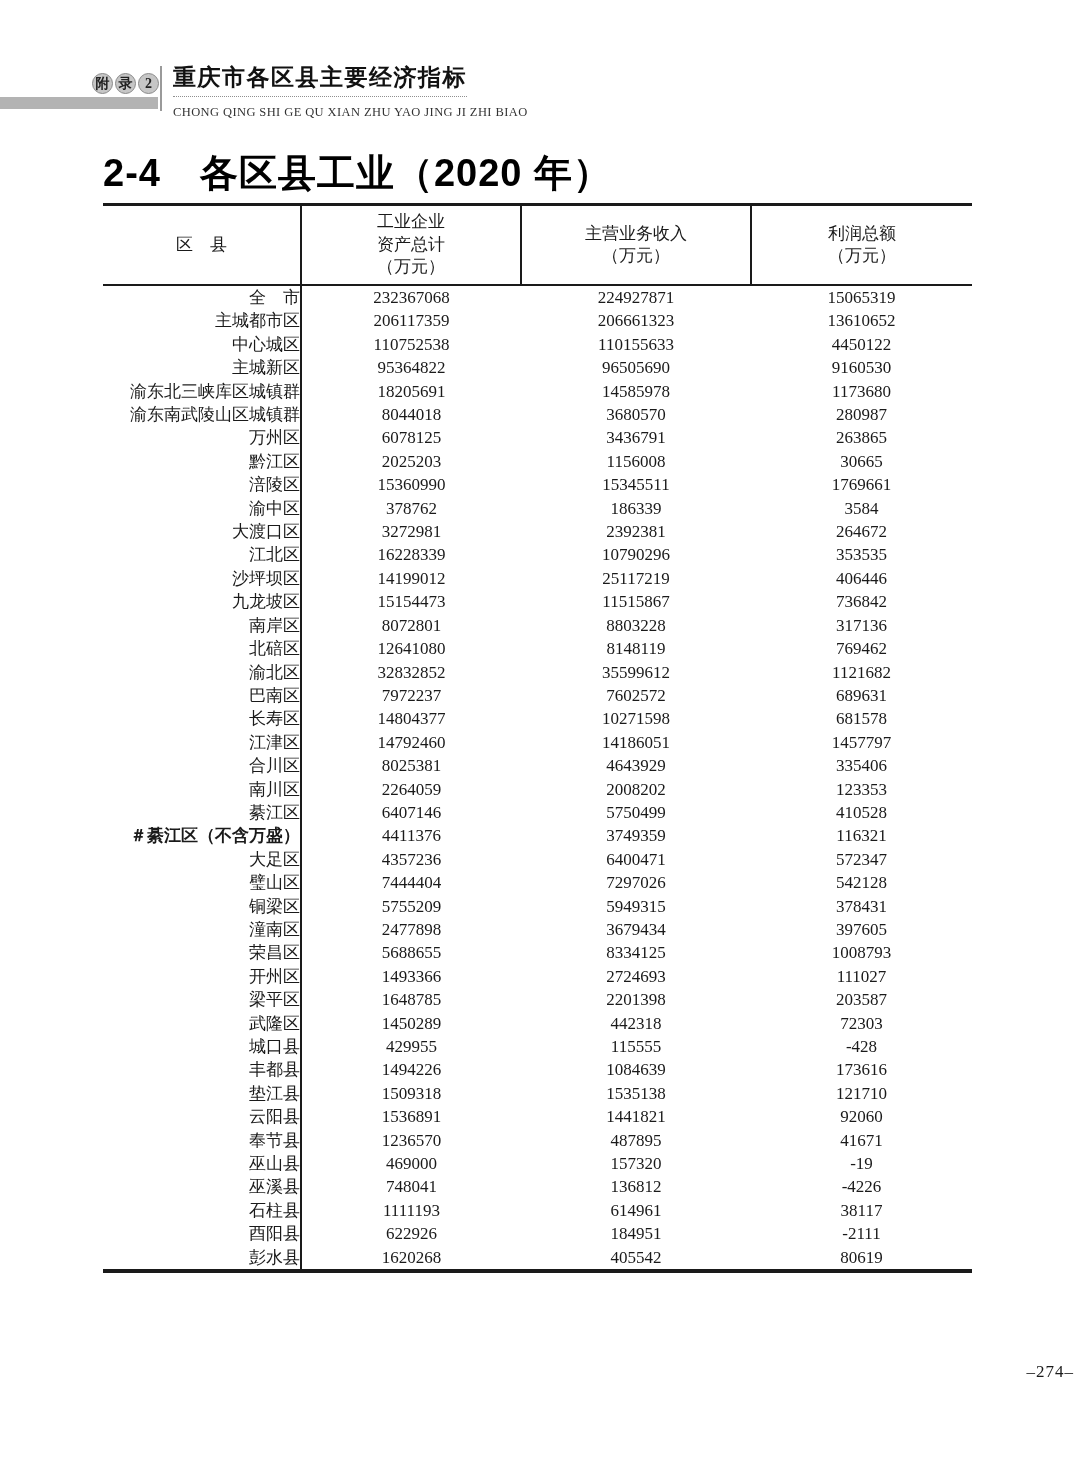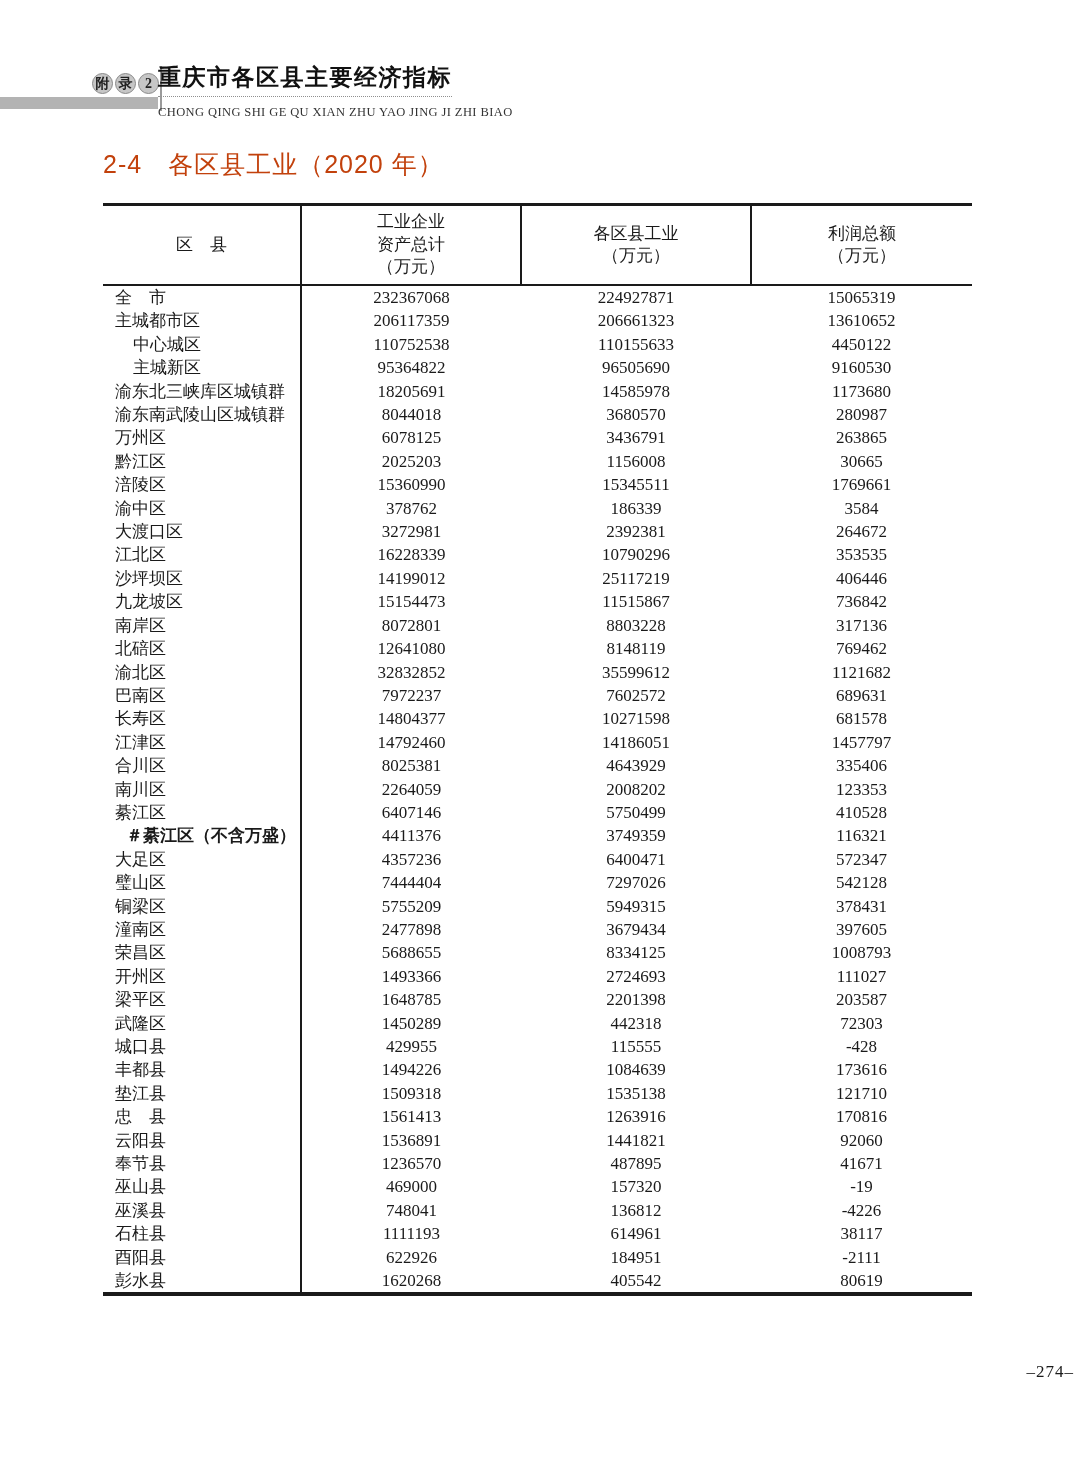--- a/index.html
+++ b/index.html
@@ -26,41 +26,41 @@
     background:#c6c6c6;border:1px solid #8a8a8a;
     box-sizing:border-box;
     display:flex;align-items:center;justify-content:center;
     font-size:14px;font-weight:bold;color:#222;
   }
   .head-divider{
     position:absolute;left:160px;top:66px;
     width:2px;height:45px;background:#9a9a9a;
   }
   .title-block{
-    position:absolute;left:158px;top:64px;
+    position:absolute;left:173px;top:64px;
   }
   .cn-title{
     font-family:"Liberation Sans","DejaVu Sans",sans-serif;
     font-size:23px;font-weight:bold;color:#111;
     letter-spacing:1.5px;line-height:1.2;
     display:inline-block;
     padding-bottom:4px;
     border-bottom:1px dotted #8f8f8f;
   }
   .pinyin{
     margin-top:8px;
     font-size:12.5px;color:#333;
     letter-spacing:0.4px;
     white-space:nowrap;
   }
   
   .section-title{
     position:absolute;left:103px;top:148px;
     font-family:"Liberation Sans","DejaVu Sans",sans-serif;
-    font-size:25px;font-weight:normal;color:#c2410c;
+    font-size:38px;font-weight:bold;color:#000000;
     letter-spacing:1px;
     white-space:nowrap;
   }
   
   .table-wrap{
     position:absolute;left:103px;top:203px;width:869px;
   }
   table.data{
     width:869px;table-layout:fixed;border-collapse:collapse;
     border-top:3px solid #1a1a1a;
@@ -73,21 +73,21 @@
     border-bottom:2px solid #1a1a1a;
     padding:0;
   }
   table.data thead th + th{border-left:2px solid #1a1a1a;}
   table.data tbody td{
     height:23.4px;padding:0;
     font-size:17px;line-height:23.4px;
     white-space:nowrap;overflow:visible;
   }
   table.data tbody td.c-name{
-    text-align:left;padding-left:12px;
+    text-align:right;padding-left:12px;
     border-right:2px solid #1a1a1a;
   }
   table.data tbody td.c-name.ind-1{padding-left:23px;font-weight:bold;}
   table.data tbody td.c-name.ind-2{padding-left:30px;}
   table.data tbody td.c-num{text-align:center;}
   .hline{display:block;}
   
   .page-num{
     position:absolute;top:1362px;left:0;width:100%;
     text-align:right;font-size:17px;color:#1a1a1a;
@@ -125,21 +125,21 @@
         <tr>
           <th>
             <span class="hline">区　县</span>
           </th>
           <th>
             <span class="hline">工业企业</span>
             <span class="hline">资产总计</span>
             <span class="hline">（万元）</span>
           </th>
           <th>
-            <span class="hline">各区县工业</span>
+            <span class="hline">主营业务收入</span>
             <span class="hline">（万元）</span>
           </th>
           <th>
             <span class="hline">利润总额</span>
             <span class="hline">（万元）</span>
           </th>
         </tr>
       </thead>
       <tbody>
 
@@ -347,26 +347,20 @@
           <td class="c-num c-revenue">1084639</td>
           <td class="c-num c-profit">173616</td>
         </tr>
           <tr>
           <td class="c-name">垫江县</td>
           <td class="c-num c-assets">1509318</td>
           <td class="c-num c-revenue">1535138</td>
           <td class="c-num c-profit">121710</td>
         </tr>
           <tr>
-          <td class="c-name">忠　县</td>
-          <td class="c-num c-assets">1561413</td>
-          <td class="c-num c-revenue">1263916</td>
-          <td class="c-num c-profit">170816</td>
-        </tr>
-          <tr>
           <td class="c-name">云阳县</td>
           <td class="c-num c-assets">1536891</td>
           <td class="c-num c-revenue">1441821</td>
           <td class="c-num c-profit">92060</td>
         </tr>
           <tr>
           <td class="c-name">奉节县</td>
           <td class="c-num c-assets">1236570</td>
           <td class="c-num c-revenue">487895</td>
           <td class="c-num c-profit">41671</td>

